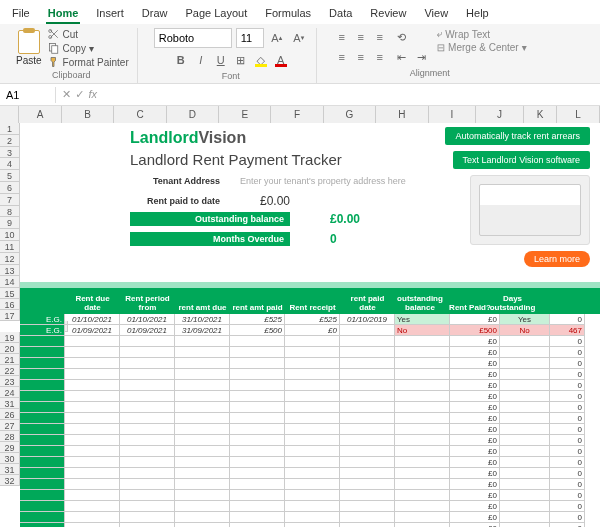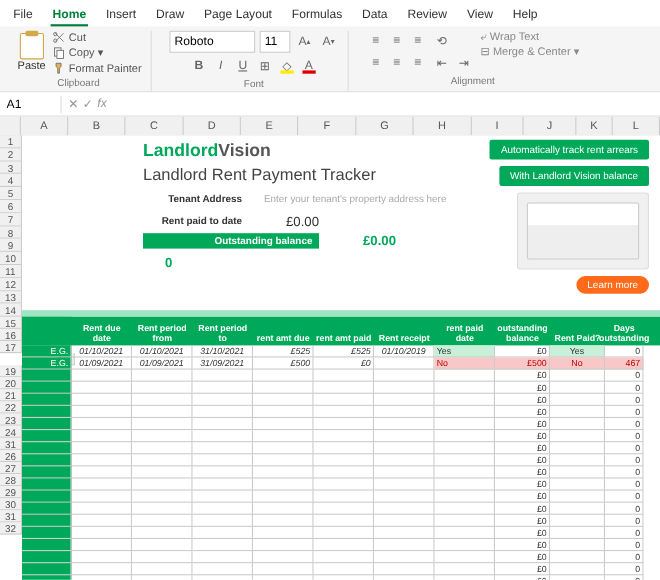--- a/index.html
+++ b/index.html
@@ -238,37 +238,37 @@
       </div>
     <div class="field-row" style="margin-top:8px">
         <span class="lbl">Rent paid to date</span>
         <span style="font-size:12px;color:#333;margin-left:20px">£0.00</span>
       </div>
     <div class="field-row">
         <span class="green-bar">Outstanding balance</span>
         <span class="green-val">£0.00</span>
       </div>
     <div class="field-row" style="margin-top:6px">
+        <span class="green-bar">Months Overdue</span>
         <span class="green-val">0</span>
       </div>
 
     <div class="promo">
       <div class="promo-btn">Automatically track rent arrears</div>
-      <div class="promo-btn">With Landlord Vision balance</div>
+      <div class="promo-btn">Text Landlord Vision software</div>
       <div class="promo-img"></div>
       <div class="learn">Learn more</div>
     </div>
   </div>
 
   <div class="light-band"></div>
   <div class="data-header" id="datahdr">
       <div class="spacer" style="width: 45px;"></div>
       <div class="dh" style="width: 55px;">Rent due date</div>
       <div class="dh" style="width: 55px;">Rent period from</div>
-      <div class="dh" style="width: 55px;">Rent period to</div>
       <div class="dh" style="width: 55px;">rent amt due</div>
       <div class="dh" style="width: 55px;">rent amt paid</div>
       <div class="dh" style="width: 55px;">Rent receipt</div>
       <div class="dh" style="width: 55px;">rent paid date</div>
       <div class="dh" style="width: 50px;">outstanding balance</div>
       <div class="dh" style="width: 50px;">Rent Paid?</div>
       <div class="dh" style="width: 35px;">Days outstanding</div>
     </div>
   <div class="data-rows" id="datarows">
       <div class="dr">

